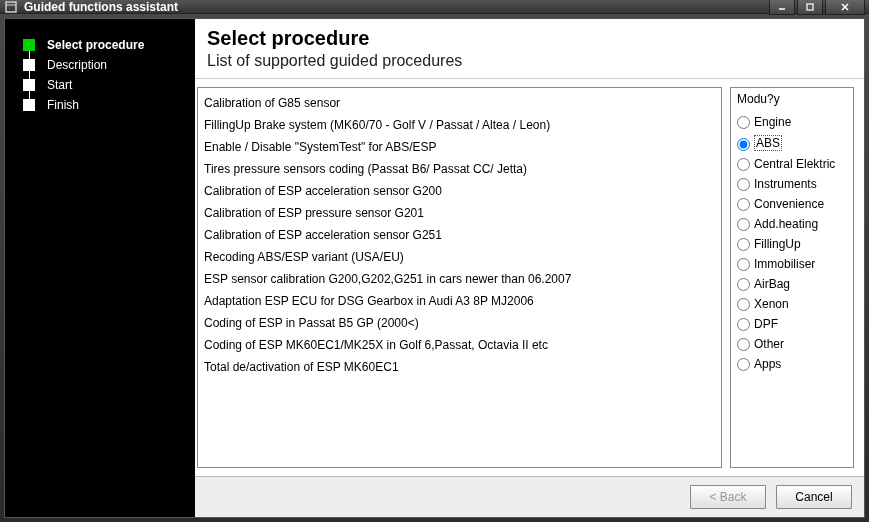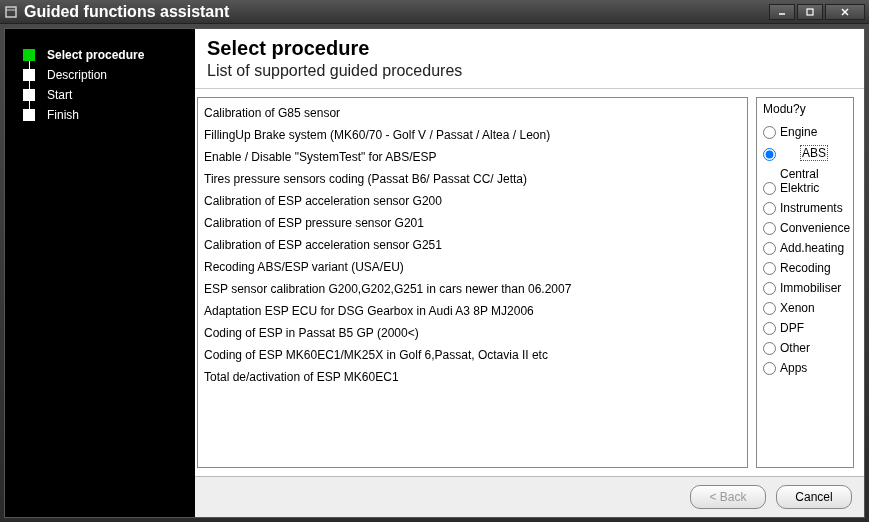--- a/index.html
+++ b/index.html
@@ -11,27 +11,27 @@
     background: #3a3a3a;
     overflow: hidden;
   }
   .window {
     width: 869px; height: 522px;
     background: linear-gradient(to bottom, #4a4a4a 0%, #2a2a2a 100%);
     display: flex;
     flex-direction: column;
   }
   .titlebar {
-    height: 24px;
+    height: 14px;
     background: linear-gradient(to bottom, #555 0%, #333 100%);
     display: flex;
     align-items: center;
     color: #fff;
     font-weight: bold;
-    font-size: 16px;
+    font-size: 12px;
     padding: 0 4px;
     border-bottom: 1px solid #222;
   }
   .titlebar-icon {
     width: 14px; height: 14px;
     margin-right: 6px;
     display:flex;align-items:center;justify-content:center;
   }
   .titlebar-icon svg { display:block; }
   .titlebar-spacer { flex: 1; }
@@ -130,21 +130,21 @@
     font-size:12px;
     color:#000;
     background:#fff;
   }
   .proc-list .item {
     padding: 2px 0;
     line-height: 1.5;
     cursor: default;
   }
   .radio-col {
-    width: 98px;
+    width: 124px;
     border: 1px solid #888;
     padding: 4px 6px;
     overflow-y:auto;
     background:#fff;
   }
   .radio-col .grp-title {
     font-size:12px;
     color:#000;
     margin-bottom:6px;
   }
@@ -153,40 +153,39 @@
     align-items:flex-end;
     font-size:12px;
     color:#000;
     padding:3px 0;
     gap:4px;
     cursor: default;
   }
   .radio-col label.selected span.txt {
     border:1px dotted #555;
     padding: 0 1px;
-    margin-left: 20px;
   }
   .radio-col input[type=radio] {
     margin:0;
   }
   
   .footer {
     background:#eee;
     border-top:1px solid #bbb;
     padding: 8px 12px;
     display:flex;
     justify-content:flex-end;
     gap: 10px;
   }
   .btn {
     min-width: 76px;
     height: 24px;
     background: linear-gradient(to bottom,#fefefe,#e0e0e0);
     border:1px solid #888;
-    border-radius:10px;
+    border-radius:1px;
     font-size:12px;
     color:#000;
     display:flex;align-items:center;justify-content:center;
     cursor: default;
     padding: 0 10px;
   }
   .btn.disabled { color:#999; }
 </style>
 </head>
 <body>
@@ -291,25 +290,29 @@
                 <label>
                   <input type="radio" name="module" style="">
                   <span class="txt">Convenience</span>
                 </label>
                 <label>
                   <input type="radio" name="module" style="">
                   <span class="txt">Add.heating</span>
                 </label>
                 <label>
                   <input type="radio" name="module" style="">
-                  <span class="txt">Recoding</span>
+                  <span class="txt">FillingUp</span>
                 </label>
                 <label>
                   <input type="radio" name="module" style="">
                   <span class="txt">Immobiliser</span>
+                </label>
+                <label>
+                  <input type="radio" name="module" style="">
+                  <span class="txt">AirBag</span>
                 </label>
                 <label>
                   <input type="radio" name="module" style="">
                   <span class="txt">Xenon</span>
                 </label>
                 <label>
                   <input type="radio" name="module" style="">
                   <span class="txt">DPF</span>
                 </label>
                 <label>

